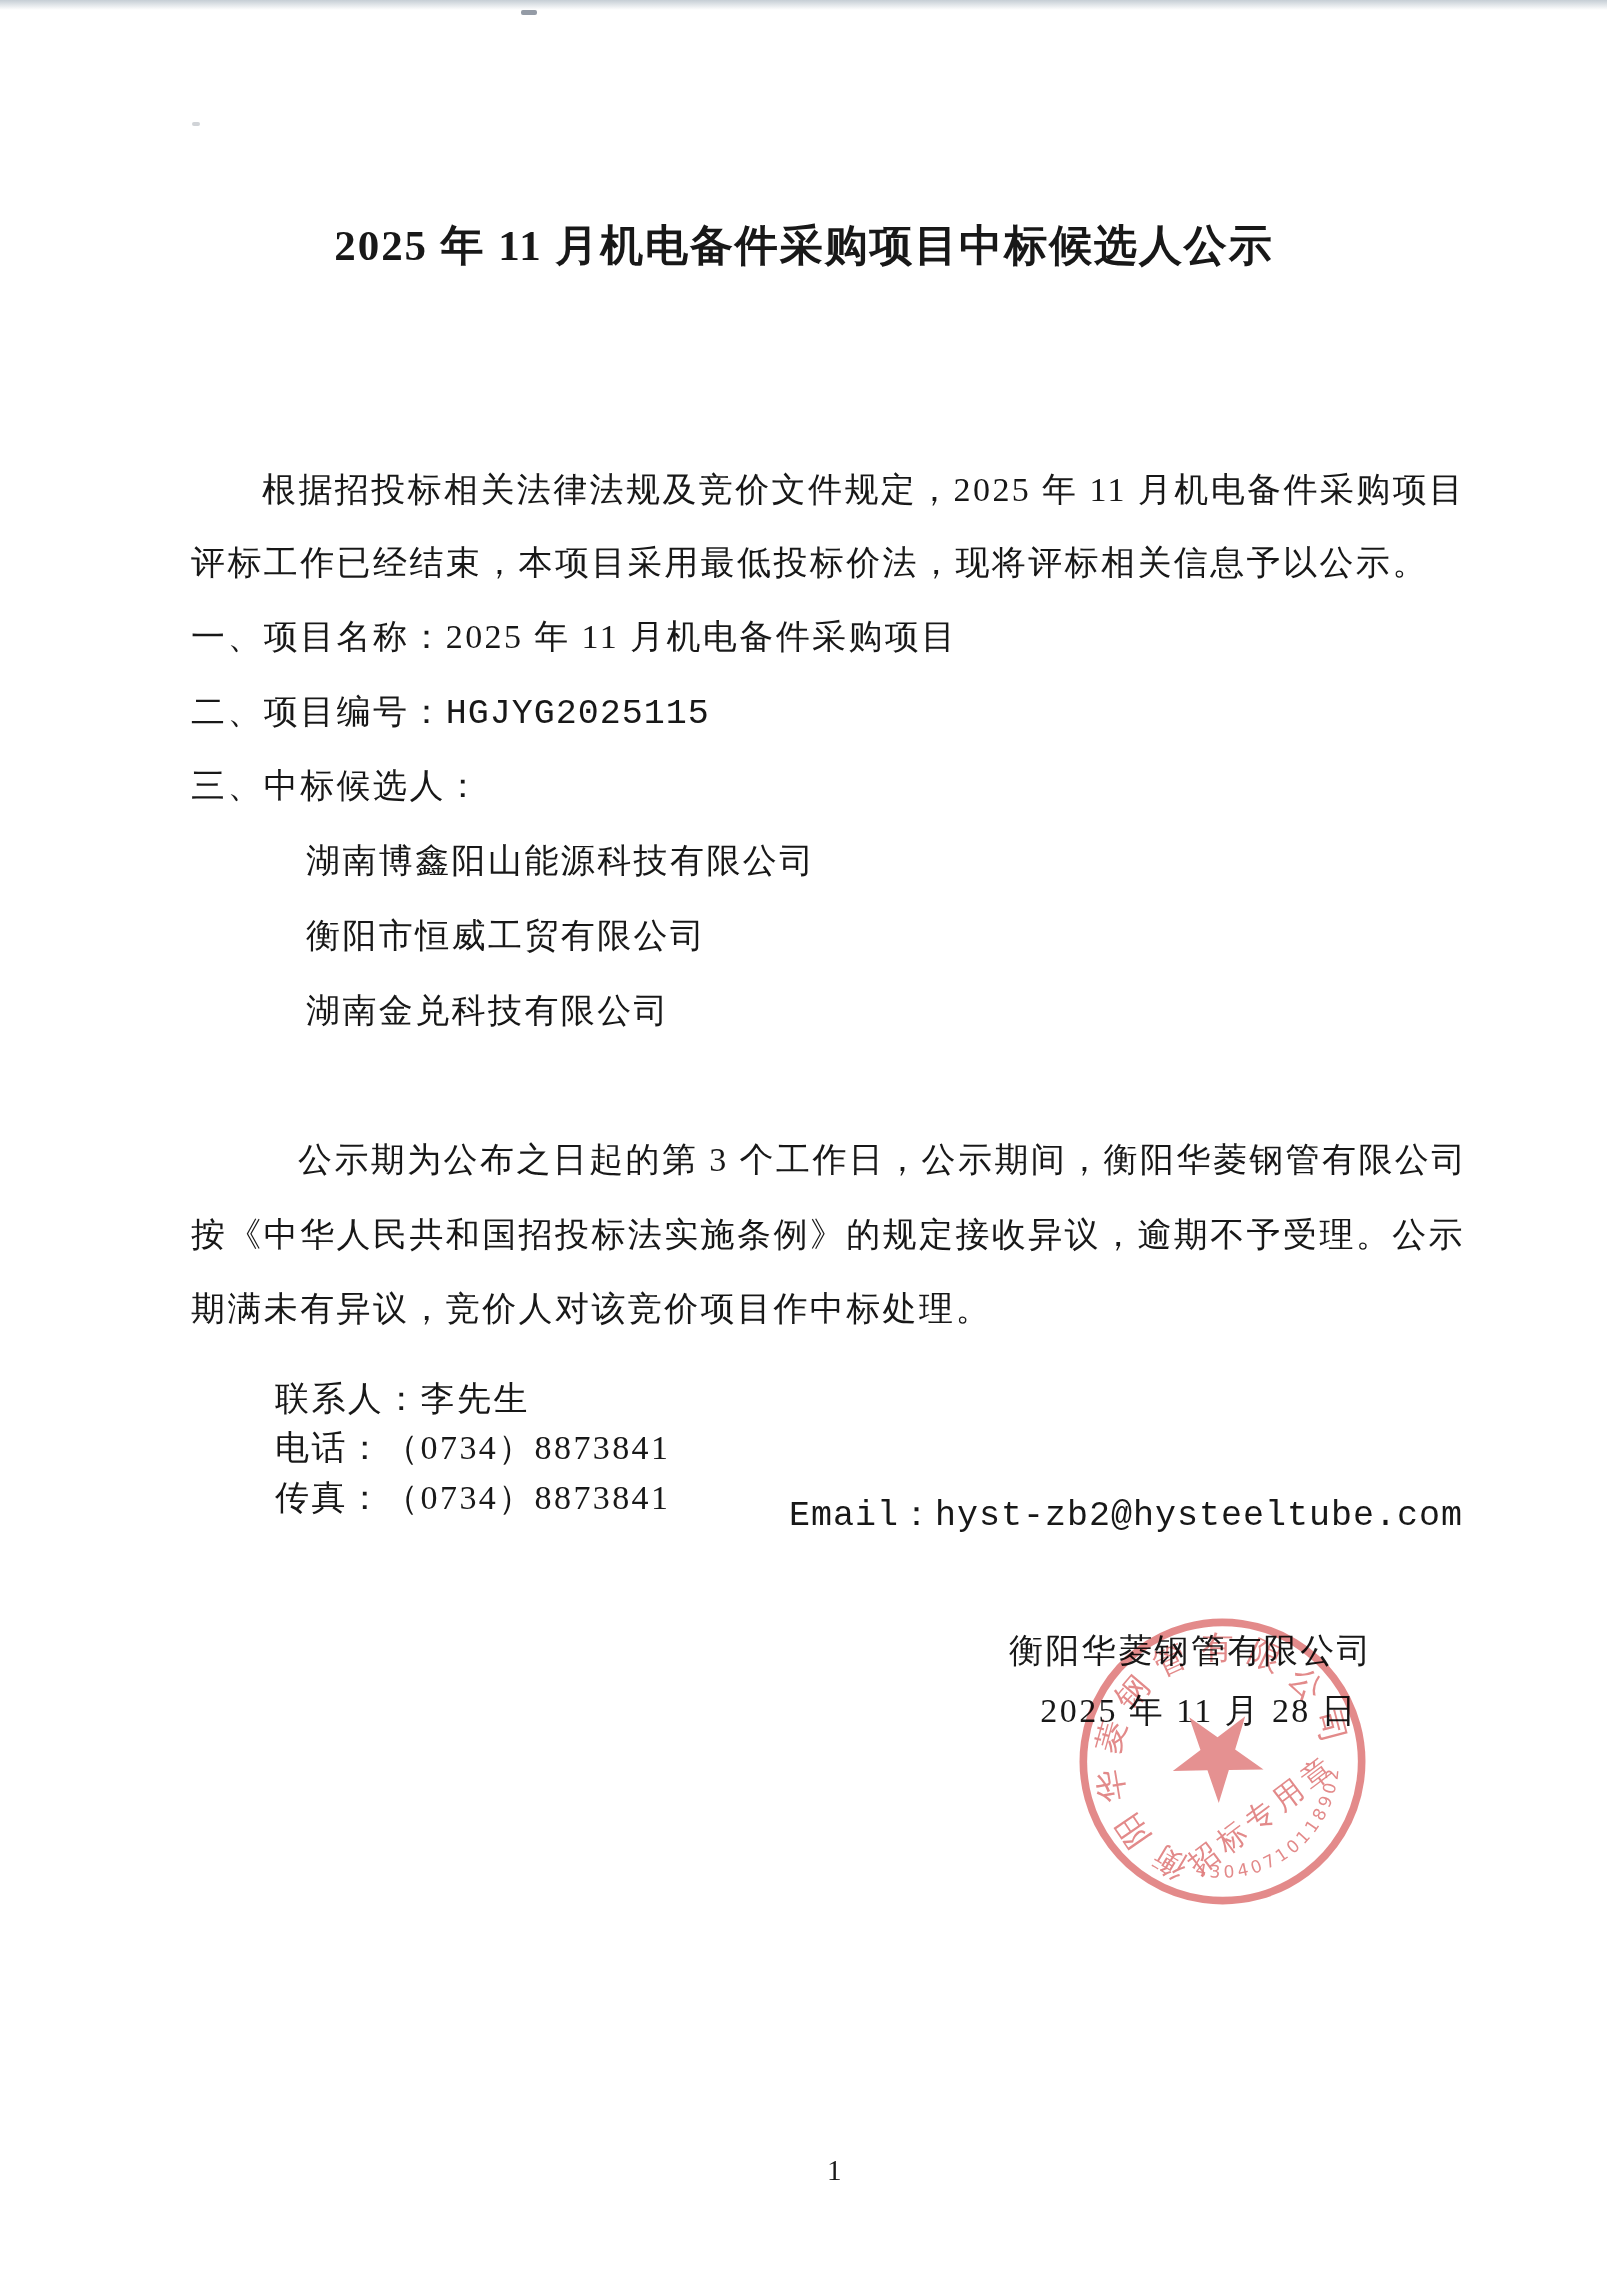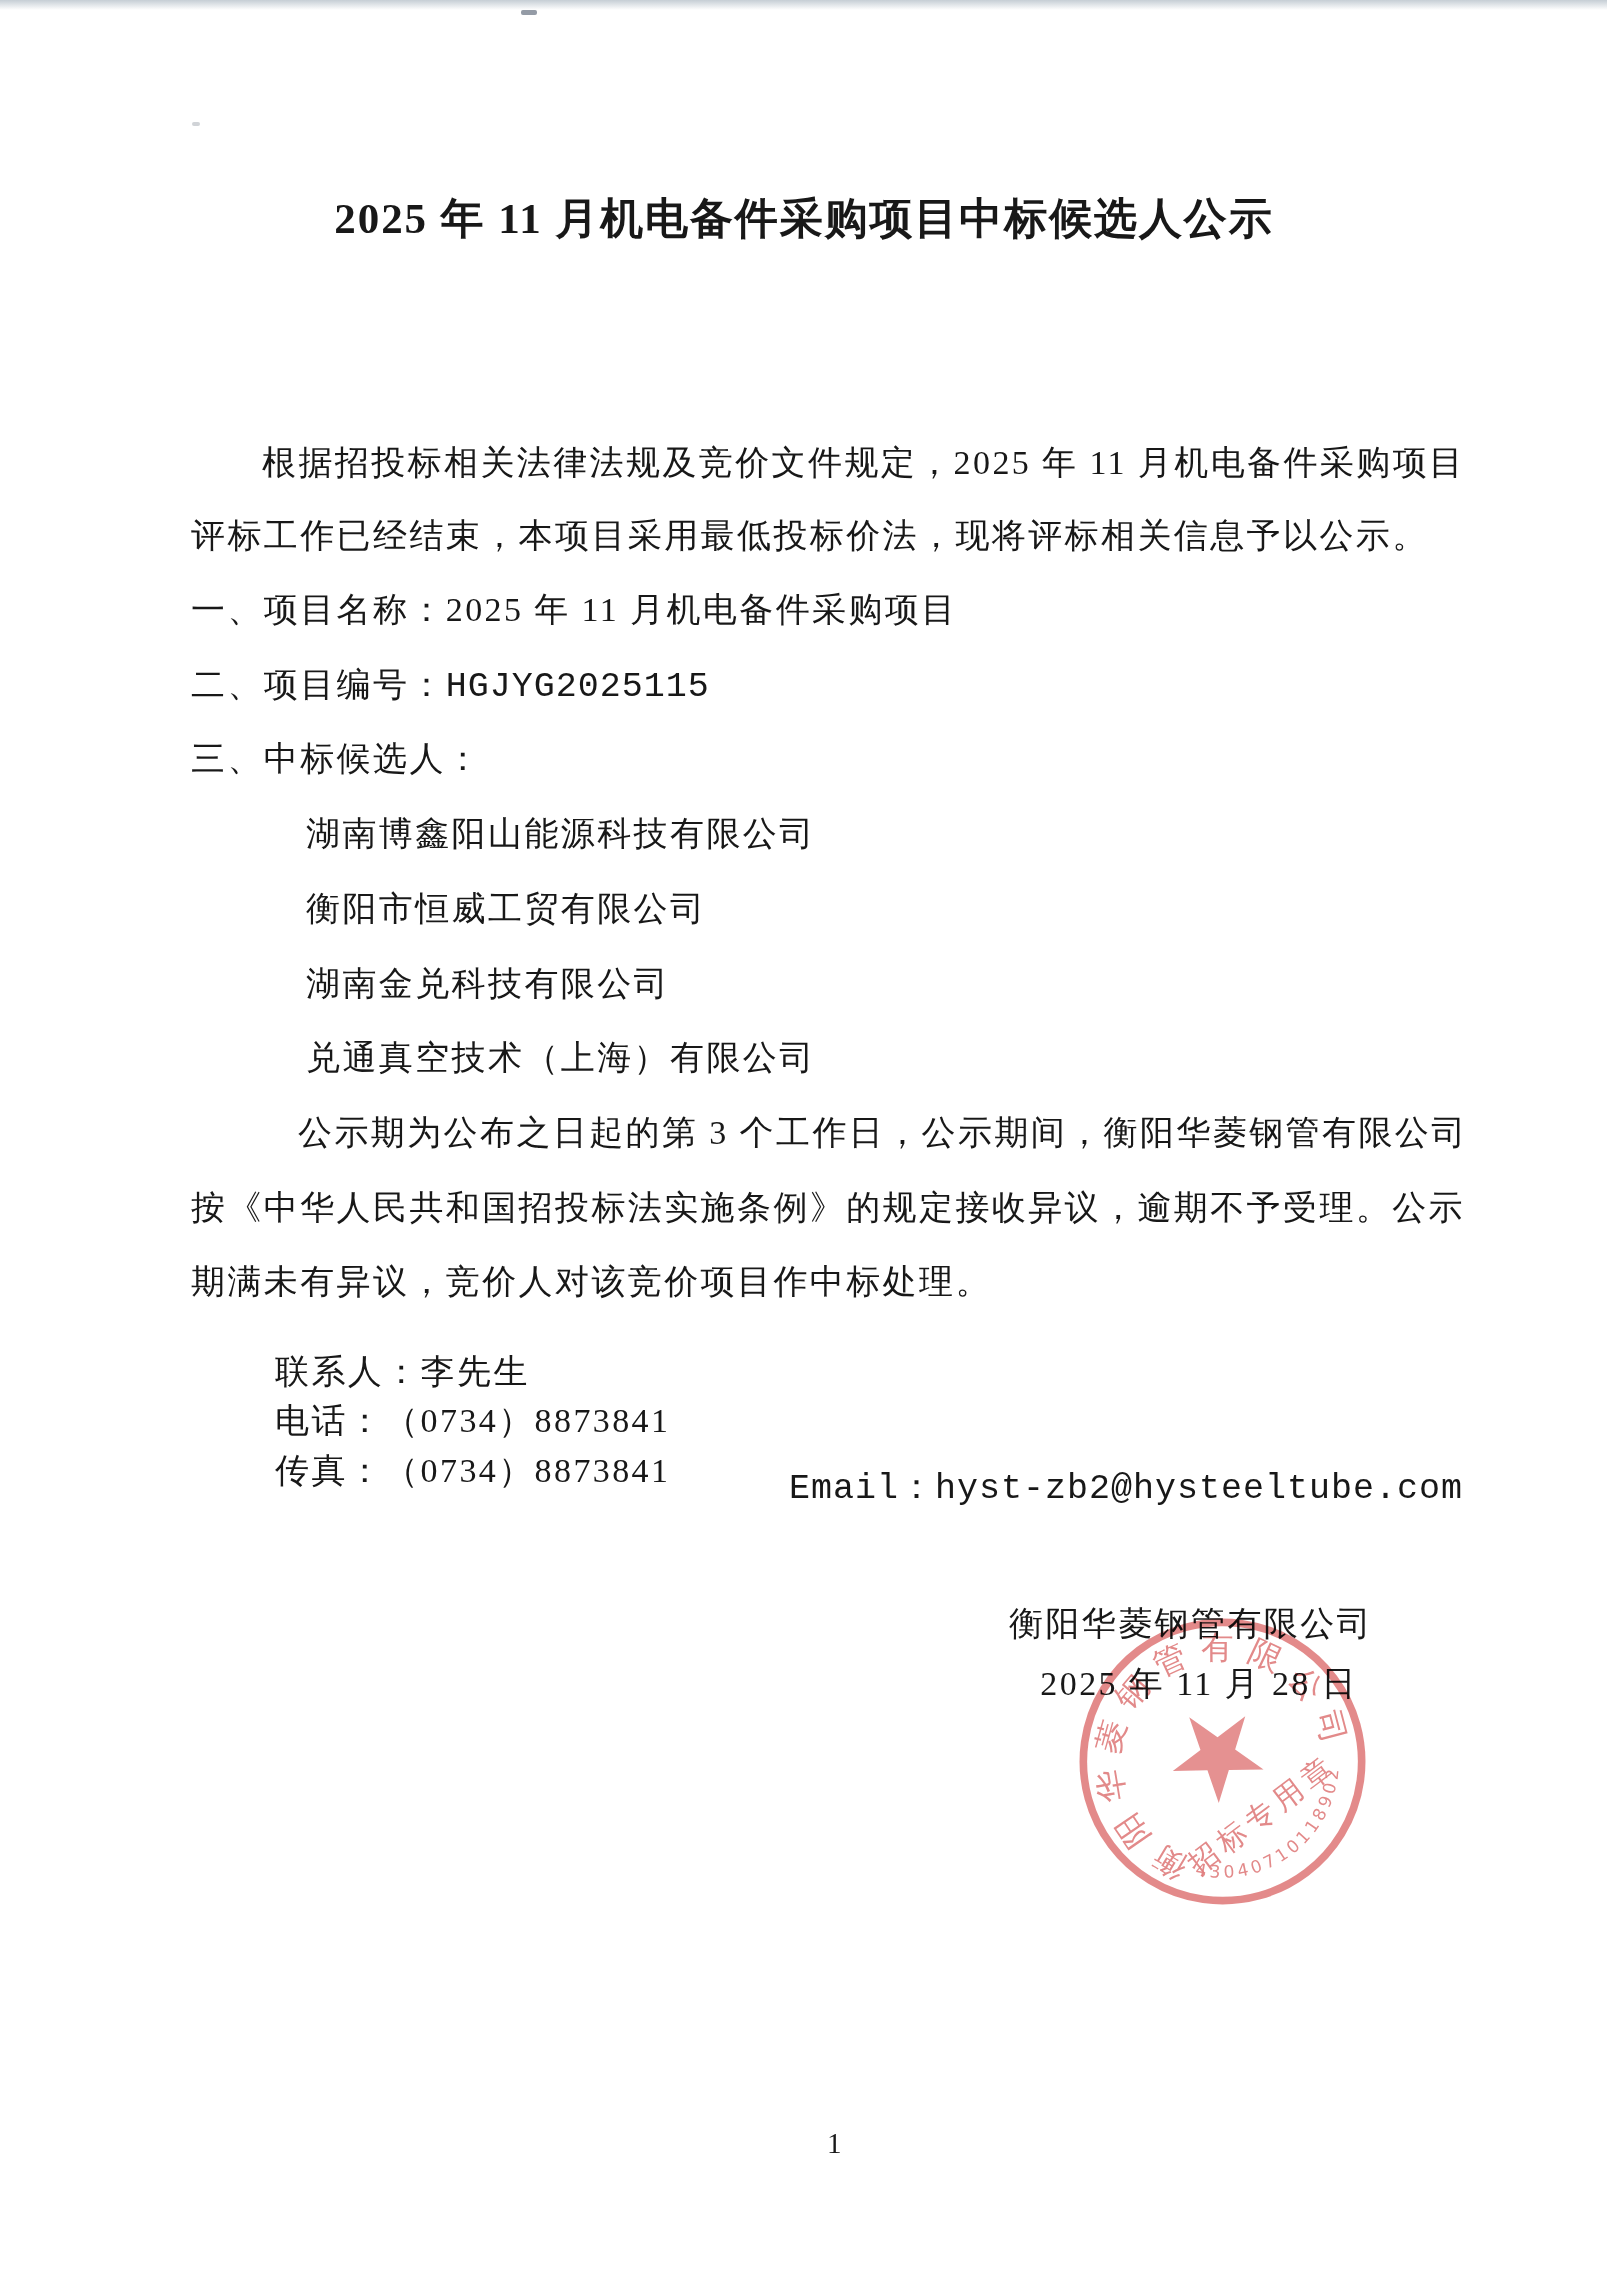--- a/index.html
+++ b/index.html
@@ -18,21 +18,21 @@
     pointer-events:none;
   }
   .scan-speck-a{
     position:absolute;left:521px;top:9.7px;width:15.5px;height:4.9px;
     background:rgba(60,72,92,.55);border-radius:1.9px;
   }
   .scan-speck-b{
     position:absolute;left:192px;top:122px;width:7.8px;height:3.9px;
     background:rgba(120,130,140,.35);border-radius:1.9px;
   }
-  .line{position:absolute;white-space:nowrap;}
+  .line{position:absolute;white-space:nowrap;margin-top:27px;}
   .cn{font-family:"Liberation Serif","DejaVu Serif",serif;text-align:center;}
 
   .l-title{
     top:190px;left:0;width:1608px;text-align:center;
     font-size:43px;font-weight:700;letter-spacing:1.9px;
   }
   .body-line{font-size:34px;letter-spacing:2.4px;line-height:41px;}
 
   .l-p1a{top:442px;left:262px;}
   .l-p1b{top:515px;left:191px;}
@@ -81,21 +81,20 @@
 
   <div class="line body-line l-item1 cn">一、项目名称：2025 年 11 月机电备件采购项目</div>
 
   <div class="line body-line l-item2 cn"><span>二、项目编号：</span><span class="mono-val">HGJYG2025115</span></div>
 
   <div class="line body-line l-item3 cn">三、中标候选人：</div>
 
   <div class="line body-line l-c2 cn">衡阳市恒威工贸有限公司</div>
   <div class="line body-line l-c1 cn">湖南博鑫阳山能源科技有限公司</div>
   <div class="line body-line l-c3 cn">湖南金兑科技有限公司</div>
-  <div class="line body-line l-c4 cn">兑通真空技术（上海）有限公司</div>
 
   <div class="line body-line l-n1 cn">公示期为公布之日起的第 3 个工作日，公示期间，衡阳华菱钢管有限公司</div>
   <div class="line body-line l-n2 cn">按《中华人民共和国招投标法实施条例》的规定接收异议，逾期不予受理。公示</div>
   <div class="line body-line l-n3 cn">期满未有异议，竞价人对该竞价项目作中标处理。</div>
 
   <div class="line body-line l-contact1 cn"><span>联系人：</span><span>李先生</span></div>
 
   <div class="line body-line l-contact2 cn"><span>电话：</span><span>（0734）8873841</span></div>
 
   <div class="line body-line l-contact3 cn"><span>传真：</span><span>（0734）8873841</span><span class="email-part"><span class="mono-val">Email：</span><span class="mono-val">hyst-zb2@hysteeltube.com</span></span></div>

